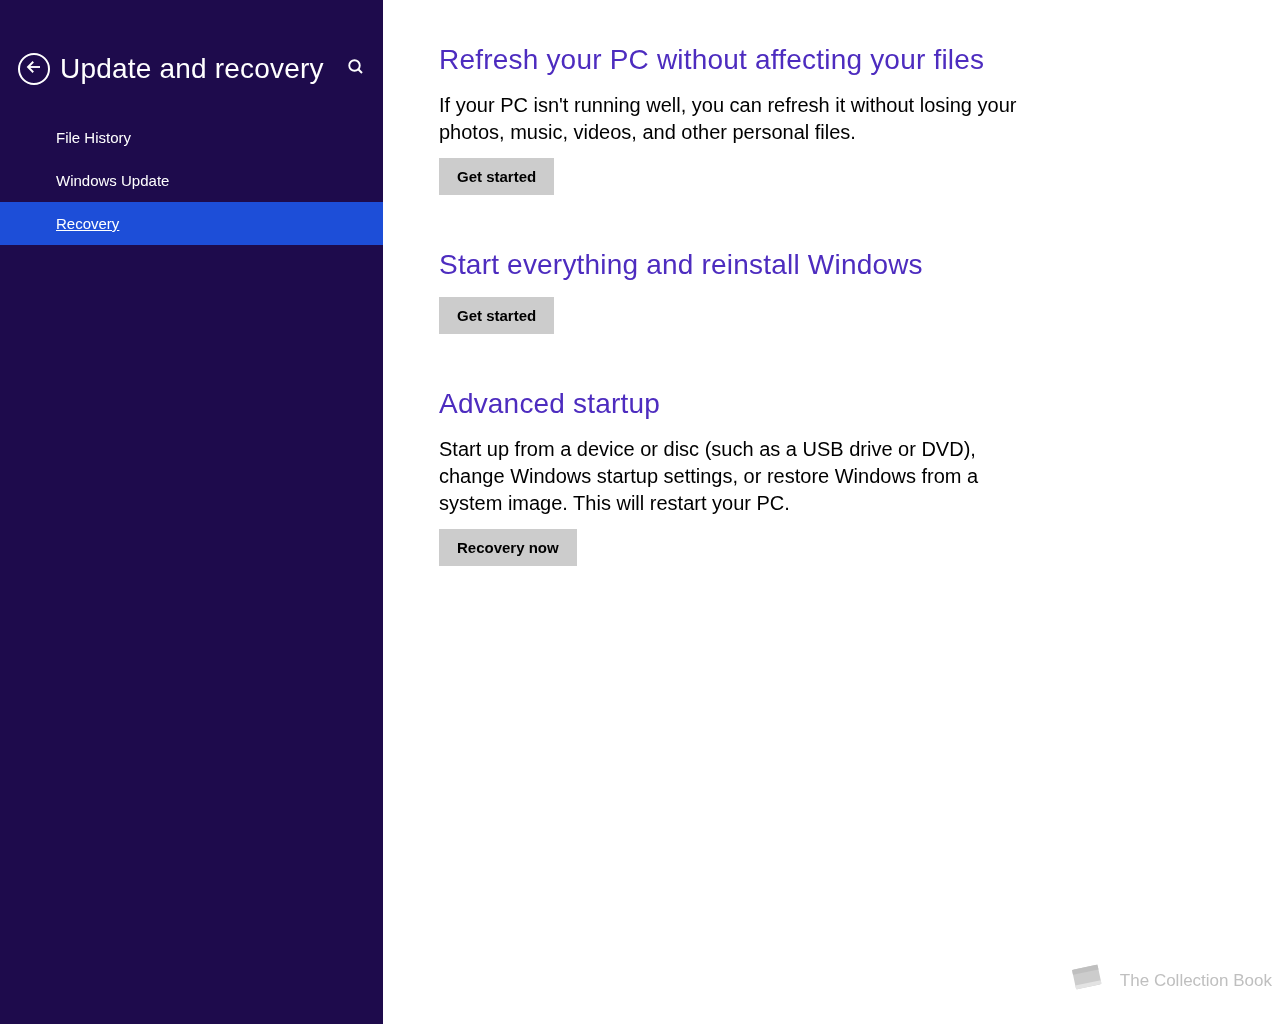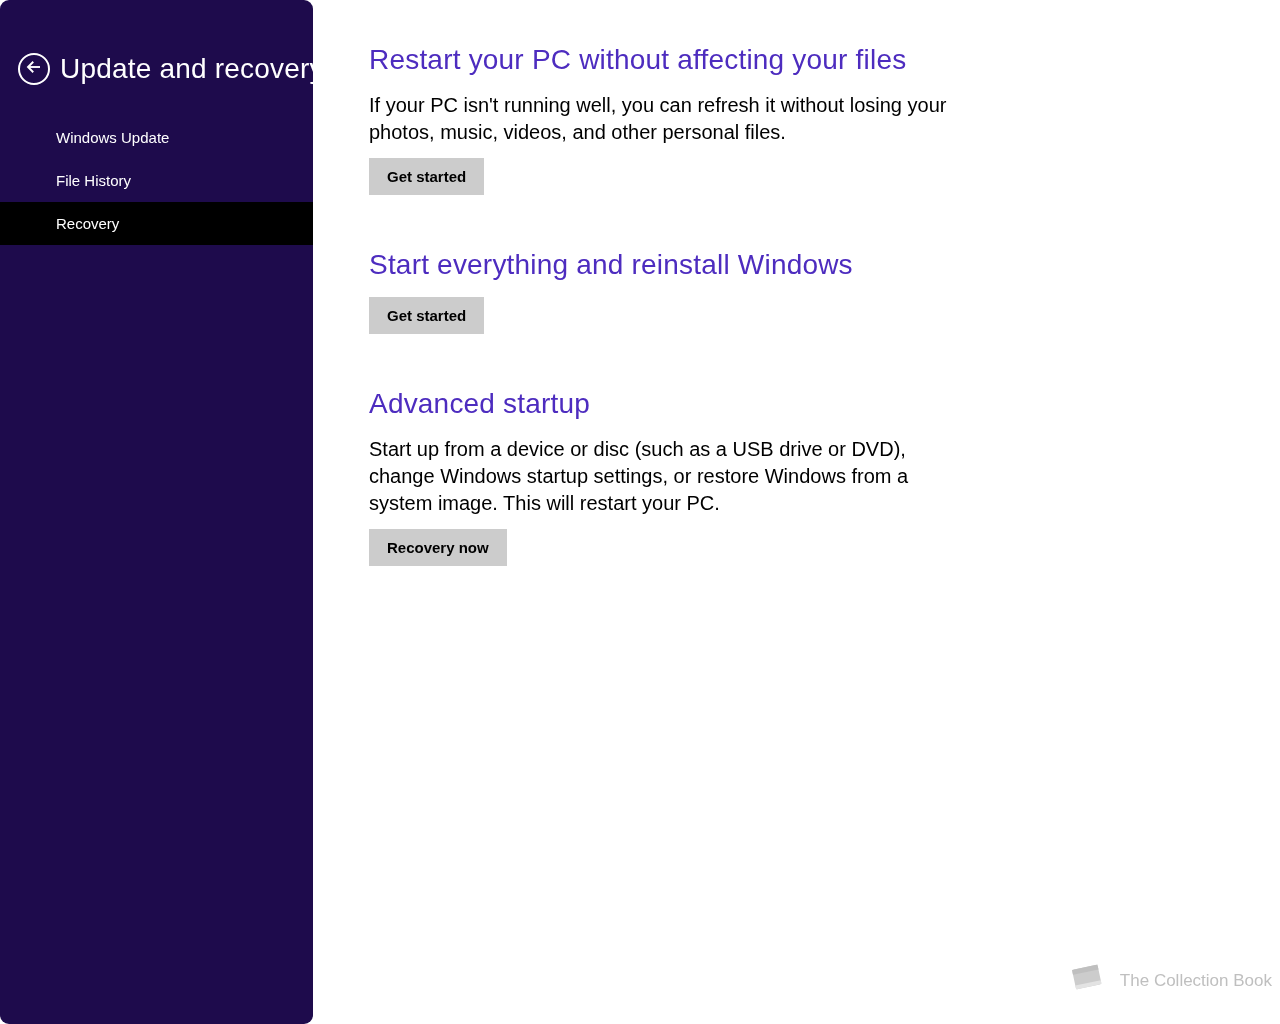--- a/index.html
+++ b/index.html
@@ -6,27 +6,26 @@
     body {
       font-family: "Segoe UI", "Segoe UI Light", Arial, sans-serif;
       width: 1280px;
       height: 1024px;
       display: flex;
       overflow: hidden;
       background: #ffffff;
       color: #000;
     }
     .sidebar {
-      width: 313px;
+      width: 383px;
       height: 100%;
       background: #1e0b4c;
       color: #ffffff;
       position: relative;
       flex-shrink: 0;
-      border-radius: 9px;
     }
     .sidebar-header {
       display: flex;
       align-items: center;
       padding: 50px 18px 0 18px;
       height: 88px;
     }
     .back-btn {
       width: 32px;
       height: 32px;
@@ -56,21 +55,22 @@
     .nav {
       margin-top: 28px;
     }
     .nav-item {
       padding: 13px 20px 13px 56px;
       font-size: 15px;
       cursor: pointer;
       color: #ffffff;
     }
     .nav-item.active {
-      background: #000000;
+      background: #1d4ed8;
+      text-decoration: underline;
     }
     .main {
       flex: 1;
       padding: 44px 56px 0 56px;
       overflow: hidden;
       position: relative;
     }
     .section {
       margin-bottom: 54px;
       max-width: 580px;
@@ -128,35 +128,35 @@
       <span>
         <svg viewBox="0 0 24 24" fill="none" stroke="#ffffff" stroke-width="2.5">
           <circle cx="10" cy="10" r="7"></circle>
           <line x1="20" y1="20" x2="15" y2="15"></line>
         </svg>
       </span>
     </div>
   </div>
   <div class="nav">
     <div class="nav-item">
-      <span>Windows Update</span>
+      <span>File History</span>
     </div>
     <div class="nav-item">
-      <span>File History</span>
+      <span>Windows Update</span>
     </div>
     <div class="nav-item active">
       <span>Recovery</span>
     </div>
   </div>
 </div>
 
 <div class="main">
 
   <div class="section">
-    <h2>Restart your PC without affecting your files</h2>
+    <h2>Refresh your PC without affecting your files</h2>
     <p>If your PC isn't running well, you can refresh it without losing your photos, music, videos, and other personal files.</p>
     <button class="btn">Get started</button>
   </div>
 
   <div class="section">
     <h2>Start everything and reinstall Windows</h2>
     <button class="btn">Get started</button>
   </div>
 
   <div class="section">

